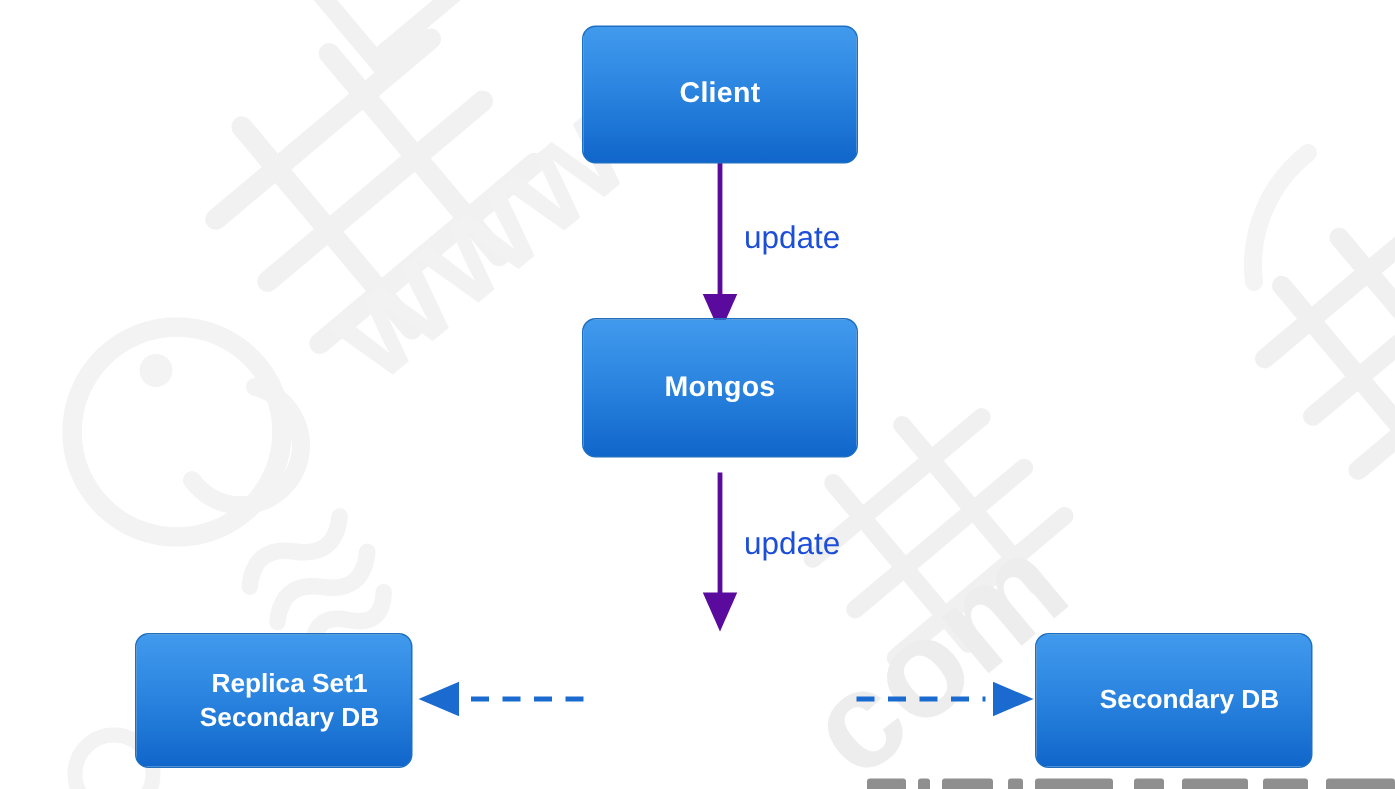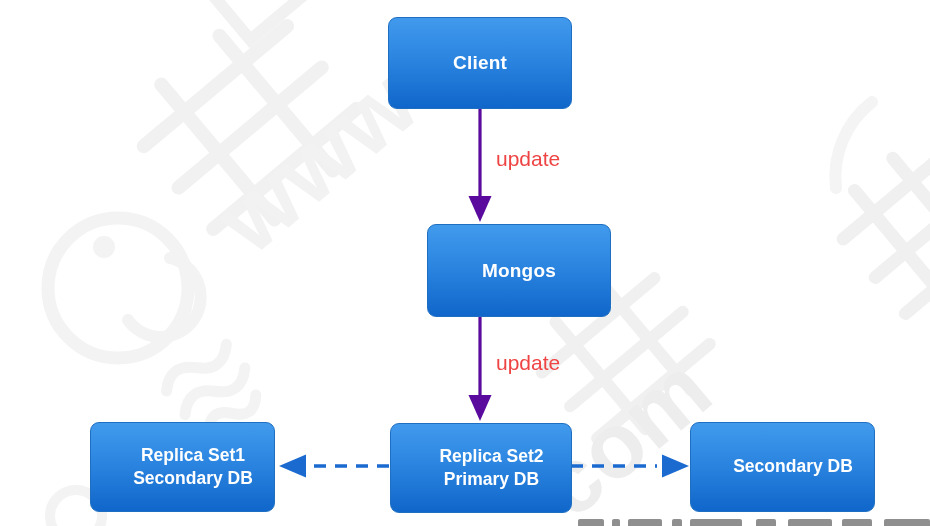--- a/index.html
+++ b/index.html
@@ -15,27 +15,27 @@
   .node{
     position:absolute;z-index:2;display:flex;flex-direction:column;
     align-items:center;justify-content:center;
     background:linear-gradient(180deg,#419aec 0%,#2e88e2 40%,#1066ca 100%);
     border:1px solid #1e6fc2;border-radius:9px;
     color:#ffffff;font-weight:bold;text-align:center;
   }
   .node .l1{font-size:19px;letter-spacing:.2px;}
   .node .l2a,.node .l2b{font-size:17.5px;line-height:1.32;margin-left:21px;}
   #node-client {left:388px;top:17px; width:182px;height:90px;text-align:right;}
-  #node-mongos {left:388px;top:224px;width:182px;height:91px;margin-left:39px;}
+  #node-mongos {left:388px;top:212px;width:182px;height:91px;}
   #node-rs1    {left:90px; top:422px;width:183px;height:88px;}
   #node-rs2    {left:390px;top:423px;width:180px;height:88px;}
   #node-rs3    {left:690px;top:422px;width:183px;height:88px;}
   
   .edge-label{
-    position:absolute;z-index:2;font-size:21px;color:#ef4444;
+    position:absolute;z-index:2;font-size:21px;color:#1d4ed8;
     font-family:"Liberation Sans",sans-serif;
   }
   #update-label-1{left:496px;top:147px;}
   #update-label-2{left:496px;top:351px;}
   
   .cutmark{position:absolute;z-index:1;top:519px;height:10px;background:#8f8f8f;border-radius:2px;}
 </style>
 </head>
 <body>
 
@@ -116,24 +116,20 @@
 
   <div class="node" id="node-mongos">
     <span class="l1">Mongos</span>
   </div>
 
   <div class="node" id="node-rs1">
     <span class="l2a">Replica Set1</span>
     <span class="l2b">Secondary DB</span>
   </div>
 
-  <div class="node" id="node-rs2">
-    <span class="l2a">Replica Set2</span>
-    <span class="l2b">Primary DB</span>
-  </div>
 
   <div class="node" id="node-rs3">
     <span class="l2b">Secondary DB</span>
   </div>
 
   <div class="edge-label" id="update-label-1">update</div>
   <div class="edge-label" id="update-label-2">update</div>
 
   <div>
     <div class="cutmark" style="left:578px;width:26px;"></div>

